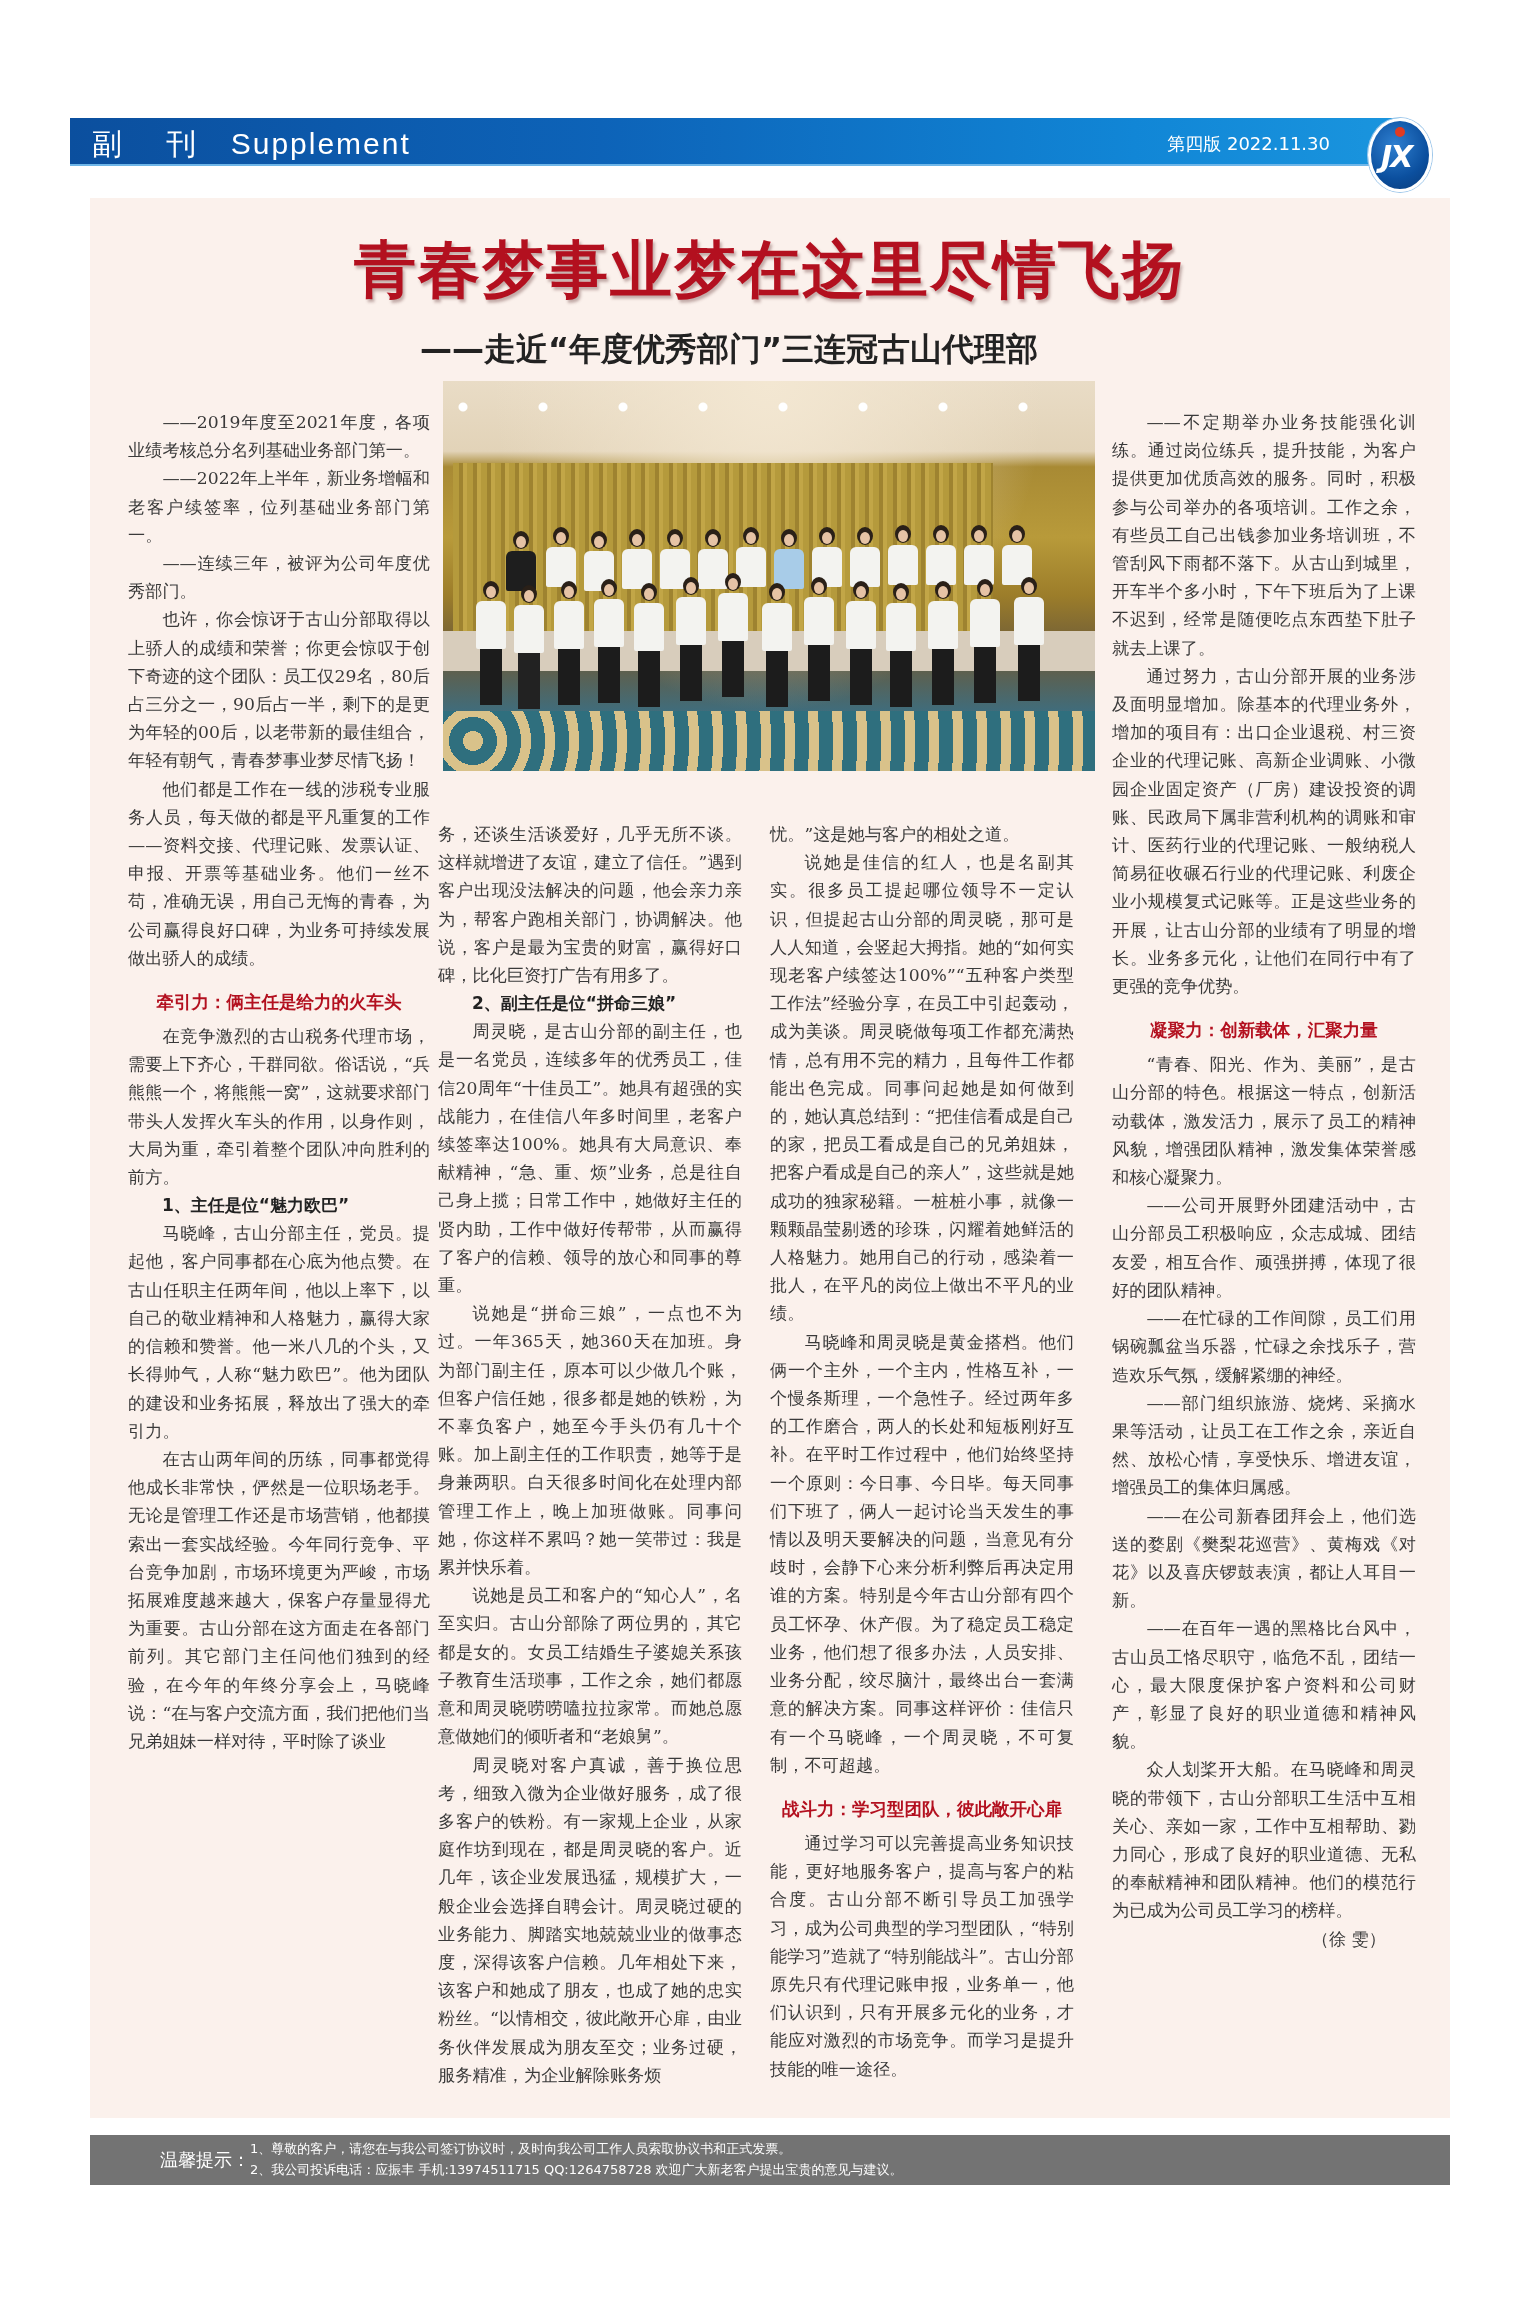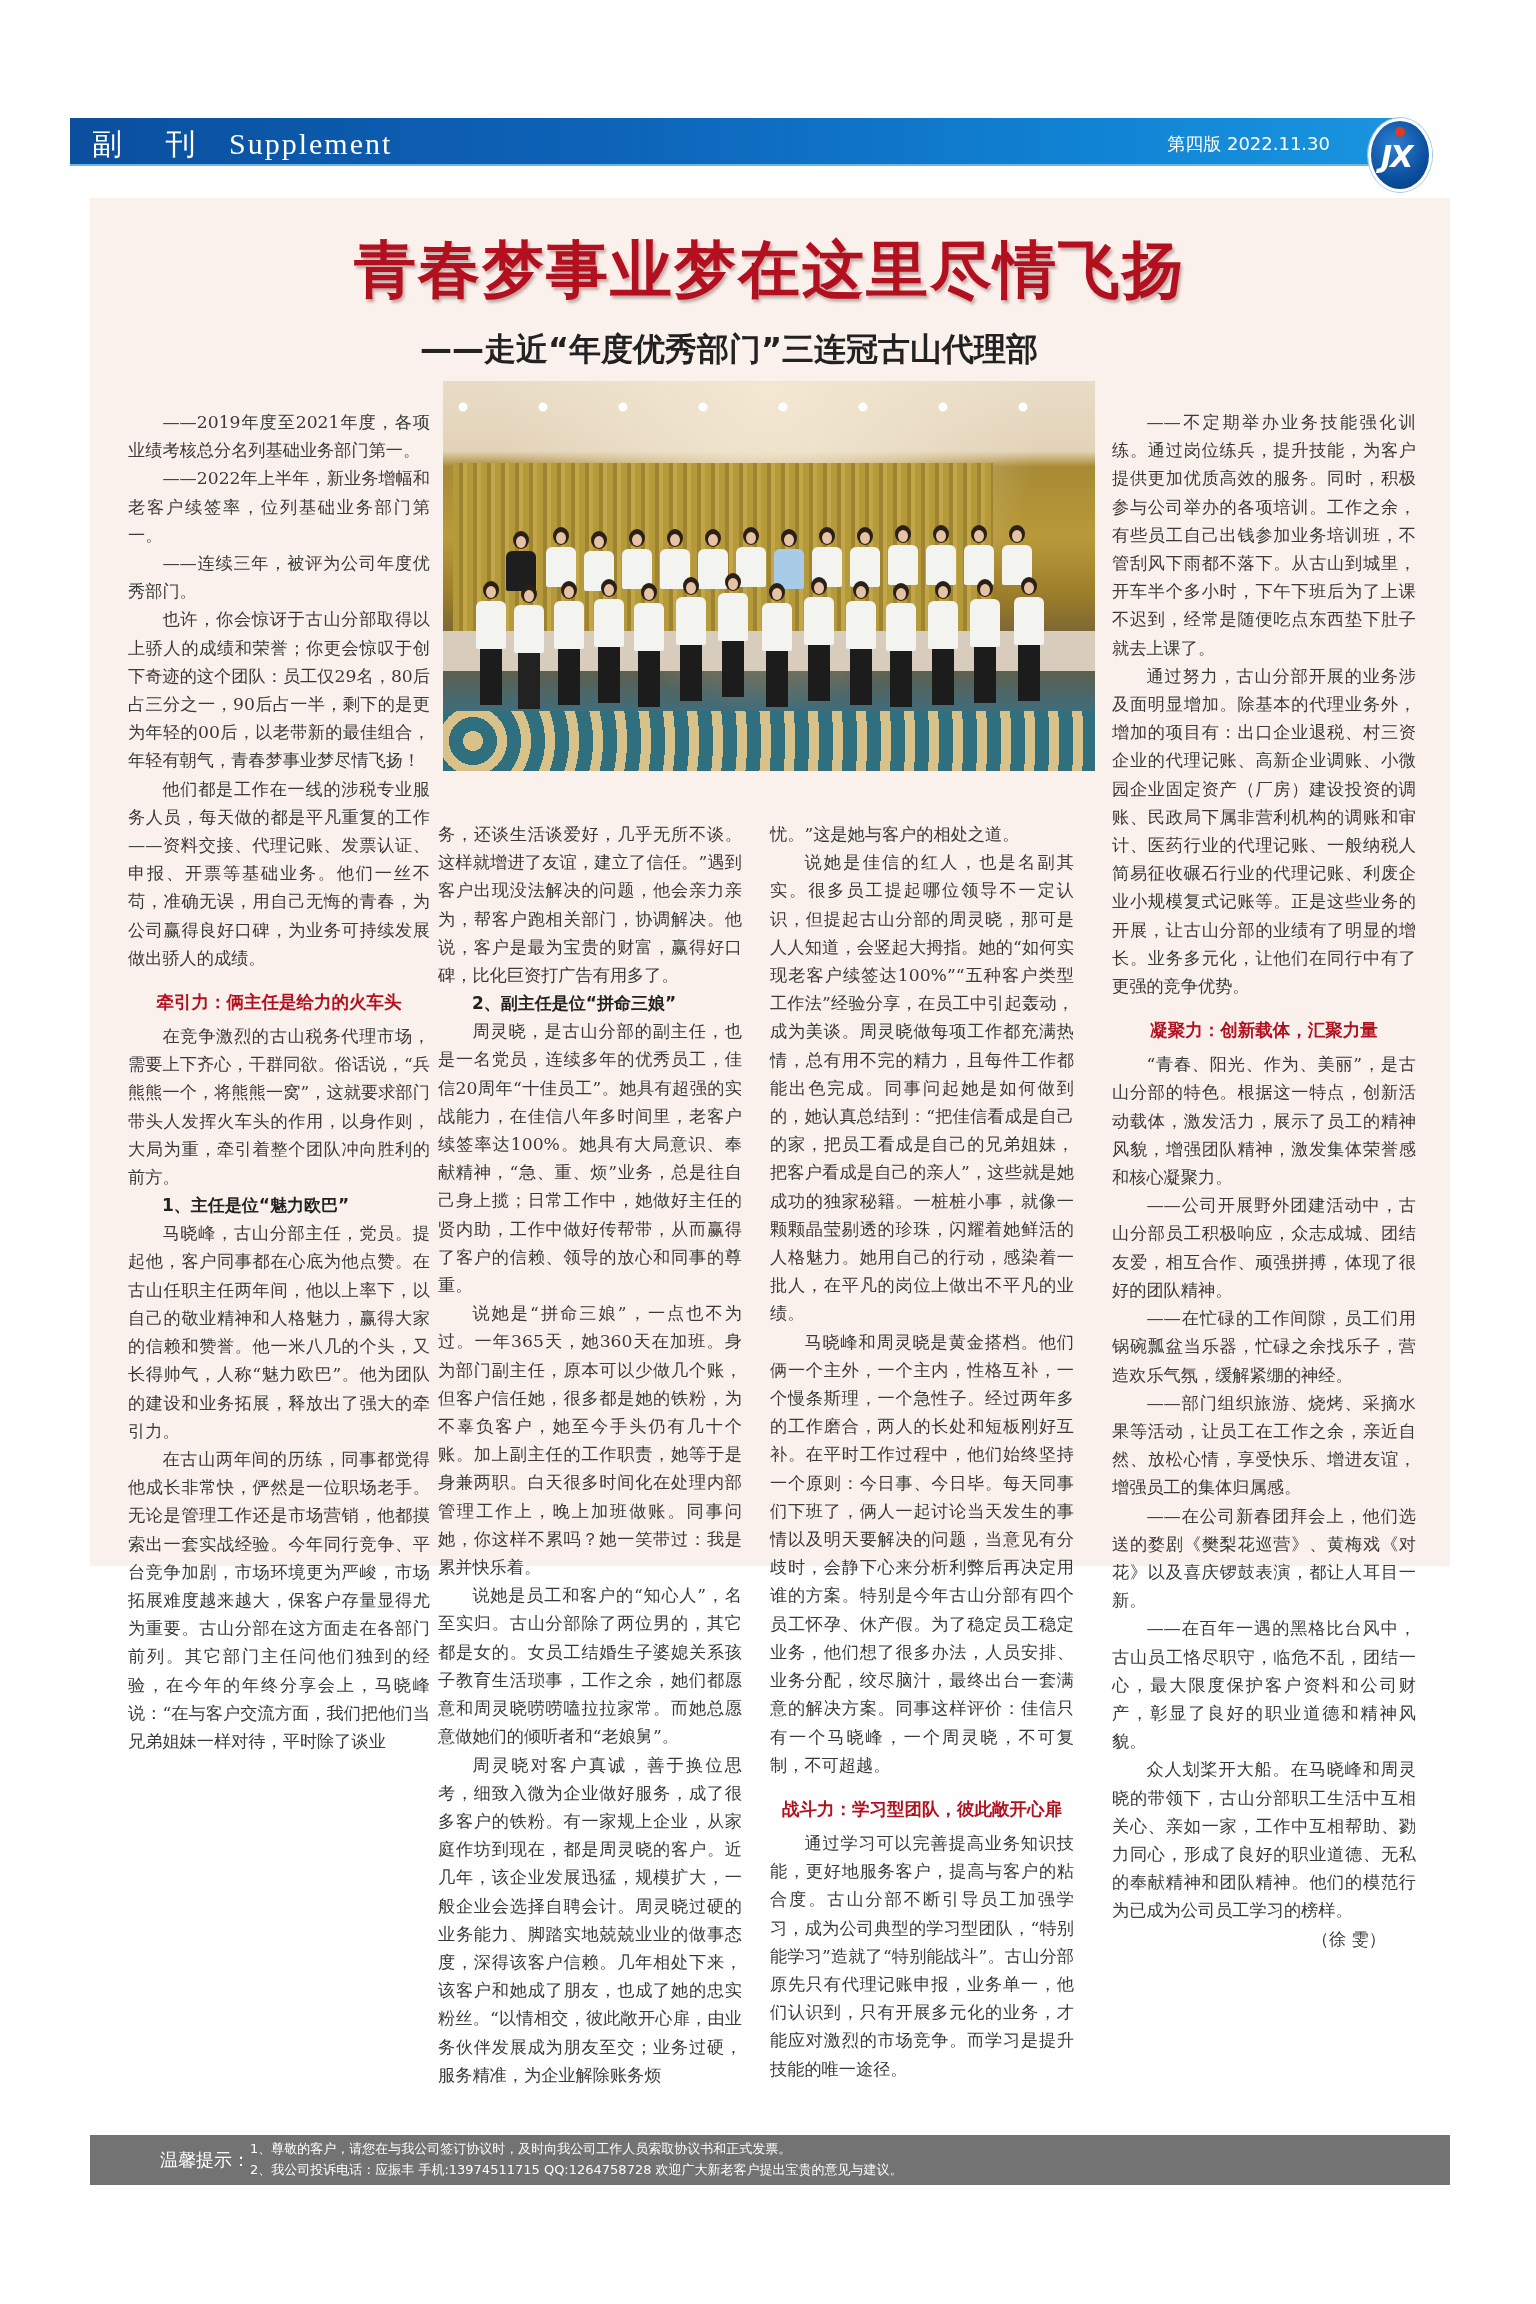--- a/index.html
+++ b/index.html
@@ -6,38 +6,38 @@
   html, body { width: 1536px; height: 2304px; background: #ffffff; overflow: hidden; }
   body { position: relative; font-family: "DejaVu Serif", "Liberation Serif", serif; color: #3a3a3a; }
 
   .header-bar {
     position: absolute; left: 70px; top: 118px; width: 1330px; height: 48px;
     background: linear-gradient(90deg, #0b4f9e 0%, #0d63b8 40%, #1186d6 80%, #1a95de 100%);
     border-bottom: 2px solid #6fb6e8;
   }
   .header-title {
     position: absolute; left: 22px; top: 6px; color: #fff;
-    font-family: Liberation Serif, serif; font-size: 30px; letter-spacing: 2px;
+    font-family: Liberation Sans, sans-serif; font-size: 30px; letter-spacing: 2px;
     font-weight: normal;
   }
   .header-title .zh { letter-spacing: 18px; margin-right: 6px; }
   .header-edition {
     position: absolute; right: 70px; top: 14px; color: #fff;
     font-family: "DejaVu Sans", "Liberation Sans", sans-serif; font-size: 18px;
   }
   .logo {
     position: absolute; left: 1368px; top: 118px; width: 64px; height: 74px;
     border-radius: 50%; background: radial-gradient(circle at 40% 35%, #2e7fd0 0%, #0b4f9e 60%, #083a78 100%);
     border: 3px solid #fff; box-shadow: 0 0 0 1px #9cc6ea;
   }
   .logo .dot { position: absolute; left: 24px; top: 6px; width: 10px; height: 10px; border-radius: 50%; background: #e03b22; }
   .logo .glyph { position: absolute; left: 10px; top: 18px; color: #fff; font-family: "DejaVu Sans", sans-serif; font-weight: bold; font-size: 30px; font-style: italic; letter-spacing: -2px; }
 
   .page {
-    position: absolute; left: 90px; top: 198px; width: 1360px; height: 1368px;
+    position: absolute; left: 90px; top: 198px; width: 1360px; height: 1920px;
     background: #fbf1ec;
   }
 
   .main-title {
     position: absolute; left: 0; top: 30px; width: 100%; text-align: center;
     color: #b3101f; font-family: "DejaVu Sans", "Liberation Sans", sans-serif;
     font-size: 62px; font-weight: bold; letter-spacing: 2px;
     text-shadow: 2px 3px 3px rgba(90,40,40,0.35);
   }
   .subtitle {

